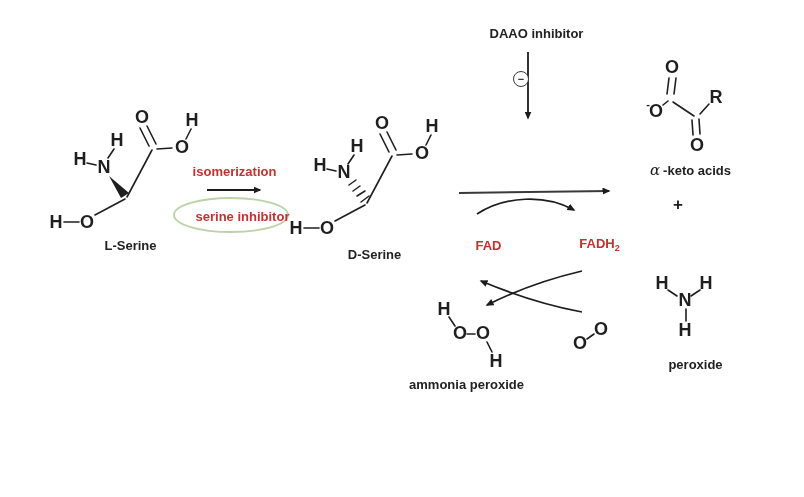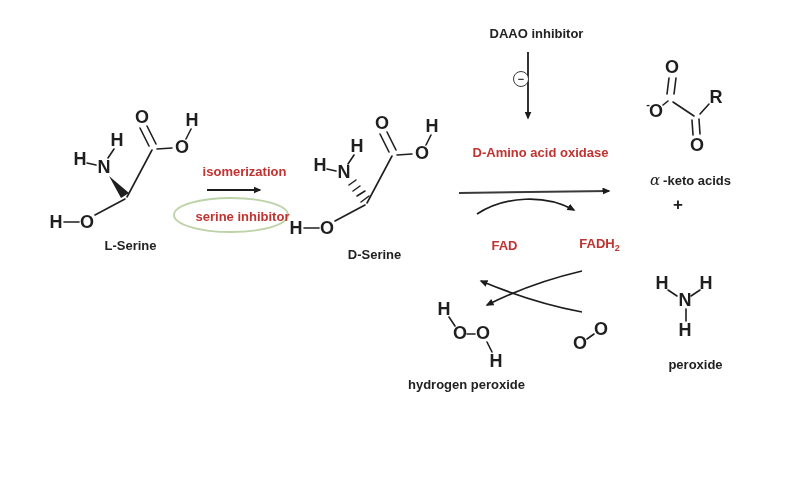--- a/index.html
+++ b/index.html
@@ -120,67 +120,66 @@
     <span class="t atom" style="left:192px;top:120px">H</span>
     <span class="t atom" style="left:182px;top:147px">O</span>
     <span class="t atom" style="left:117px;top:140px">H</span>
     <span class="t atom" style="left:80px;top:159px">H</span>
     <span class="t atom" style="left:104px;top:167px">N</span>
     <span class="t atom" style="left:87px;top:222px">O</span>
     <span class="t atom" style="left:56px;top:222px">H</span>
     <span class="t lbl" style="left:118px;top:245px">L-Serine</span>
   </div>
 
-  <span class="t lbl red" style="left:232px;top:171px">isomerization</span>
+  <span class="t lbl red" style="left:222px;top:171px">isomerization</span>
   <span class="t lbl red" style="left:230px;top:216px">serine inhibitor</span>
 
   <div>
     <span class="t atom" style="left:382px;top:123px">O</span>
     <span class="t atom" style="left:432px;top:126px">H</span>
     <span class="t atom" style="left:422px;top:153px">O</span>
     <span class="t atom" style="left:357px;top:146px">H</span>
     <span class="t atom" style="left:320px;top:165px">H</span>
     <span class="t atom" style="left:344px;top:172px">N</span>
     <span class="t atom" style="left:327px;top:228px">O</span>
     <span class="t atom" style="left:296px;top:228px">H</span>
     <span class="t lbl" style="left:362px;top:254px">D-Serine</span>
   </div>
 
   <span class="t lbl" style="left:524px;top:33px">DAAO inhibitor</span>
   <span class="inhibitor-circle">−</span>
 
-  <span class="t lbl red" style="left:528px;top:152px">D-Amino acid oxidase</span>
-  <span class="t lbl red" style="left:492px;top:245px">FAD</span>
+  <span class="t lbl red" style="left:476px;top:245px">FAD</span>
   <span class="t lbl red" style="left:587px;top:245px"><span>FADH</span><span class="sub">2</span></span>
 
   <div>
     <span class="t atom" style="left:672px;top:67px">O</span>
     <span class="t charge" style="left:648px;top:104px">-</span>
     <span class="t atom" style="left:656px;top:111px">O</span>
     <span class="t atom" style="left:716px;top:97px">R</span>
     <span class="t atom" style="left:697px;top:145px">O</span>
-    <span class="t lbl" style="left:678px;top:180px"><span class="alpha">α</span><span>-keto acids</span></span>
+    <span class="t lbl" style="left:678px;top:170px"><span class="alpha">α</span><span>-keto acids</span></span>
   </div>
 
   <span class="t plus" style="left:678px;top:204px">+</span>
 
   <div>
     <span class="t atom" style="left:662px;top:283px">H</span>
     <span class="t atom" style="left:706px;top:283px">H</span>
     <span class="t atom" style="left:685px;top:300px">N</span>
     <span class="t atom" style="left:685px;top:330px">H</span>
     <span class="t lbl" style="left:683px;top:364px">peroxide</span>
   </div>
 
   <div>
     <span class="t atom" style="left:444px;top:309px">H</span>
     <span class="t atom" style="left:460px;top:333px">O</span>
     <span class="t atom" style="left:483px;top:333px">O</span>
     <span class="t atom" style="left:496px;top:361px">H</span>
-    <span class="t lbl" style="left:454px;top:384px">hydrogen peroxide</span>
+    <span class="t lbl" style="left:454px;top:384px">ammonia peroxide</span>
   </div>
 
   <div>
     <span class="t atom" style="left:580px;top:343px">O</span>
     <span class="t atom" style="left:601px;top:329px">O</span>
   </div>
 
 </div>
 
 </body></html>

